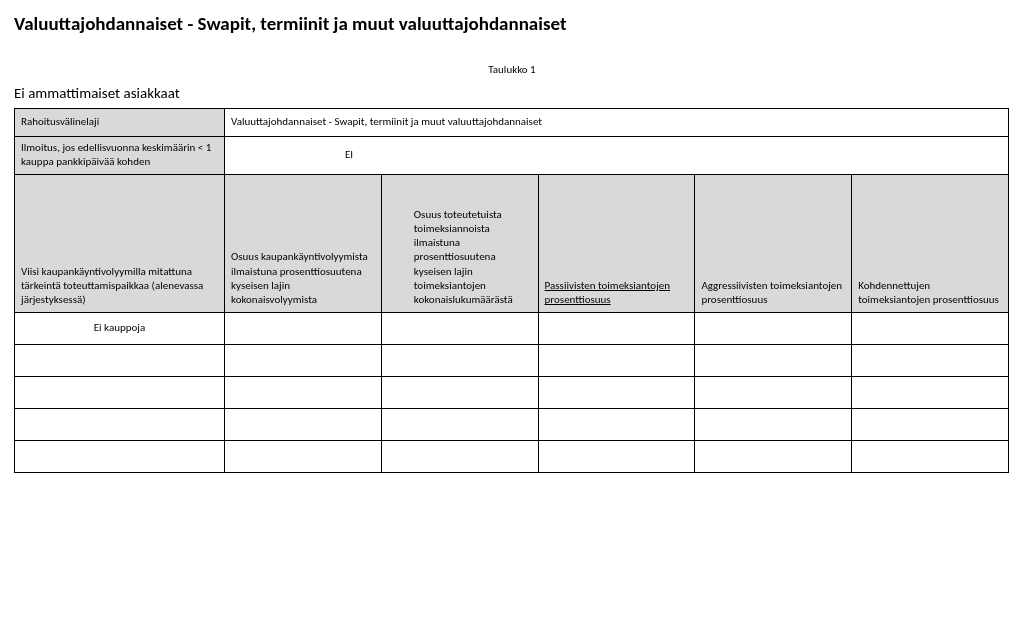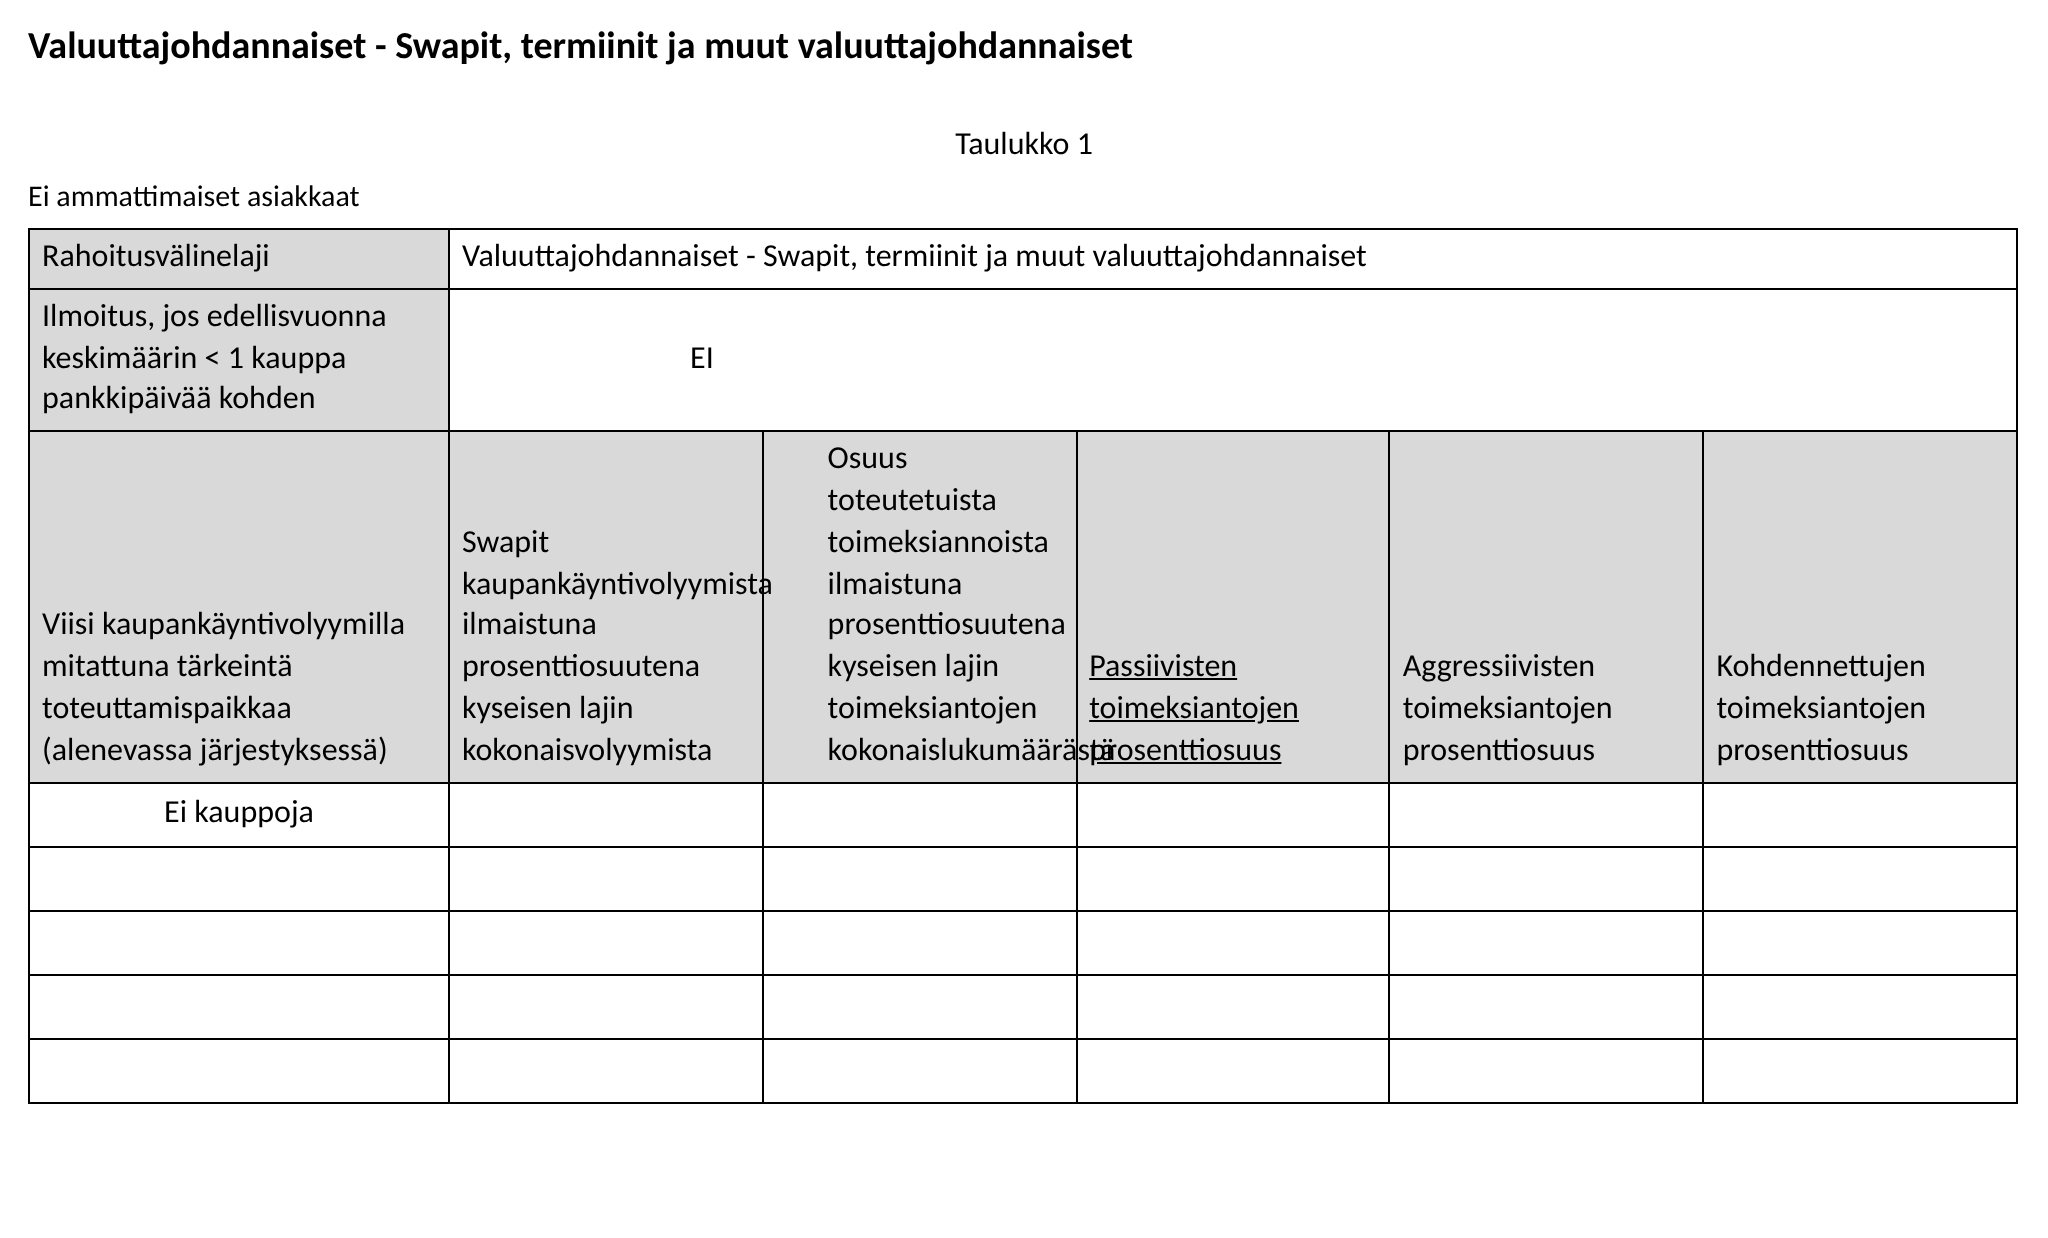--- a/index.html
+++ b/index.html
@@ -11,37 +11,37 @@
       padding: 12px 14px;
       width: 1024px;
     }
     .title {
       font-size: 19px;
       font-weight: bold;
       margin-bottom: 28px;
     }
     .table-label {
       text-align: center;
-      font-size: 16px;
+      font-size: 11px;
       margin-bottom: 8px;
     }
     .subtitle {
       font-size: 15px;
       margin-bottom: 6px;
     }
     table {
       border-collapse: collapse;
       width: 995px;
       table-layout: fixed;
     }
     td {
       border: 1px solid #000;
       padding: 4px 6px;
       vertical-align: bottom;
-      font-size: 16px;
+      font-size: 11px;
       line-height: 1.3;
     }
     .hdr { background: #d9d9d9; }
     .inforow td { height: 28px; vertical-align: middle; }
     .col0 { width: 210px; }
     .col1 { width: 196px; }
     .col2 { width: 196px; padding-left: 32px; }
     .col3 { width: 130px; text-decoration: underline; }
     .col4 { width: 130px; }
     .col5 { width: 130px; }
@@ -65,21 +65,21 @@
     <td colspan="5">Valuuttajohdannaiset - Swapit, termiinit ja muut valuuttajohdannaiset</td>
   </tr>
 
   <tr class="inforow">
     <td class="hdr col0">Ilmoitus, jos edellisvuonna keskimäärin &lt; 1 kauppa pankkipäivää kohden</td>
     <td colspan="5" class="ei-val">EI</td>
   </tr>
 
   <tr class="headerrow">
     <td class="hdr col0">Viisi kaupankäyntivolyymilla mitattuna tärkeintä toteuttamispaikkaa (alenevassa järjestyksessä)</td>
-    <td class="hdr col1">Swapit kaupankäyntivolyymista ilmaistuna prosenttiosuutena kyseisen lajin kokonaisvolyymista</td>
+    <td class="hdr col1">Osuus kaupankäyntivolyymista ilmaistuna prosenttiosuutena kyseisen lajin kokonaisvolyymista</td>
     <td class="hdr col2">Osuus toteutetuista toimeksiannoista ilmaistuna prosenttiosuutena kyseisen lajin toimeksiantojen kokonaislukumäärästä</td>
     <td class="hdr col3">Passiivisten toimeksiantojen prosenttiosuus</td>
     <td class="hdr col4">Aggressiivisten toimeksiantojen prosenttiosuus</td>
     <td class="hdr col5">Kohdennettujen toimeksiantojen prosenttiosuus</td>
   </tr>
 
   <tr class="datarow">
     <td class="center">Ei kauppoja</td>
     <td></td>
     <td></td>

